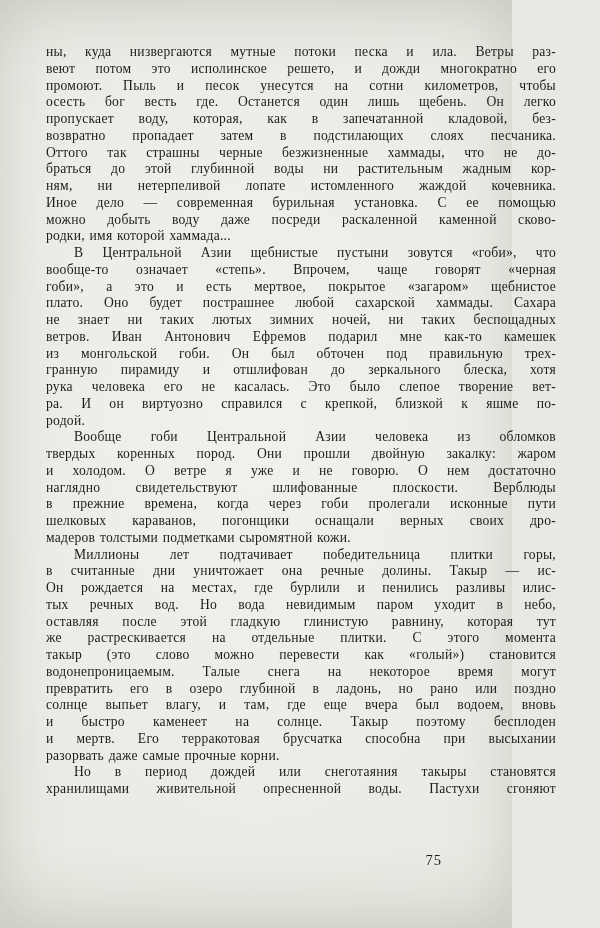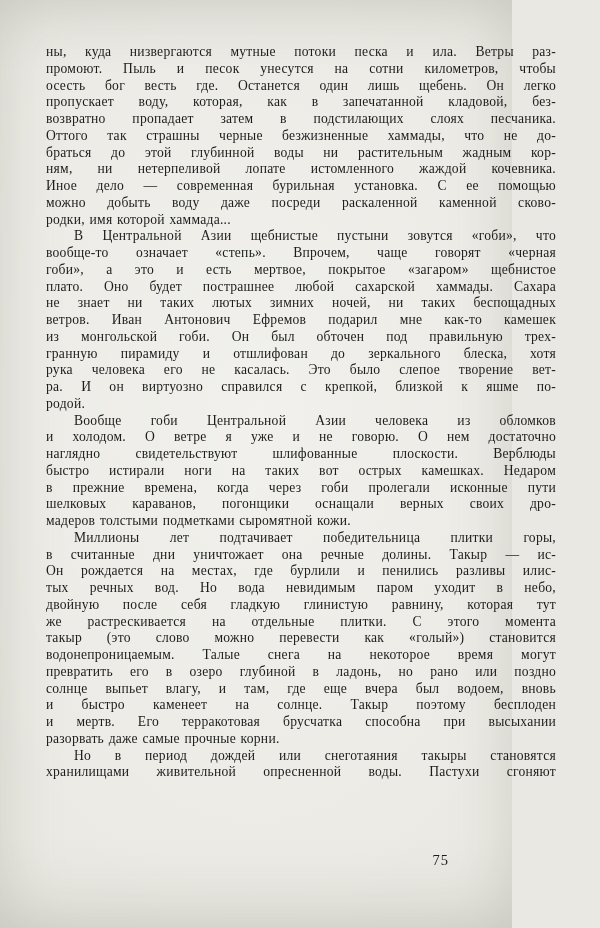--- a/index.html
+++ b/index.html
@@ -42,34 +42,35 @@
     white-space: normal;
   }
   .line.indent {
     text-indent: 28px;
   }
   .line.end {
     text-align-last: left;
   }
   .page-number {
     position: absolute;
-    right: 63px;
+    right: 70px;
     top: 852px;
     color: #1c1c1c;
     font-size: 14.5px;
     letter-spacing: 1px;
   }
 </style>
 </head>
 <body>
 
 <div class="page">
   <div class="text-block" id="text-block">
       <div class="para">
         <div class="line">ны, куда низвергаются мутные потоки песка и ила. Ветры раз-</div>
+        <div class="line">веют потом это исполинское решето, и дожди многократно его</div>
         <div class="line">промоют. Пыль и песок унесутся на сотни километров, чтобы</div>
         <div class="line">осесть бог весть где. Останется один лишь щебень. Он легко</div>
         <div class="line">пропускает воду, которая, как в запечатанной кладовой, без-</div>
         <div class="line">возвратно пропадает затем в подстилающих слоях песчаника.</div>
         <div class="line">Оттого так страшны черные безжизненные хаммады, что не до-</div>
         <div class="line">браться до этой глубинной воды ни растительным жадным кор-</div>
         <div class="line">ням, ни нетерпеливой лопате истомленного жаждой кочевника.</div>
         <div class="line">Иное дело — современная бурильная установка. С ее помощью</div>
         <div class="line">можно добыть воду даже посреди раскаленной каменной сково-</div>
         <div class="line end">родки, имя которой хаммада...</div>
@@ -82,33 +83,33 @@
         <div class="line">не знает ни таких лютых зимних ночей, ни таких беспощадных</div>
         <div class="line">ветров. Иван Антонович Ефремов подарил мне как-то камешек</div>
         <div class="line">из монгольской гоби. Он был обточен под правильную трех-</div>
         <div class="line">гранную пирамиду и отшлифован до зеркального блеска, хотя</div>
         <div class="line">рука человека его не касалась. Это было слепое творение вет-</div>
         <div class="line">ра. И он виртуозно справился с крепкой, близкой к яшме по-</div>
         <div class="line end">родой.</div>
       </div>
       <div class="para">
         <div class="line indent">Вообще гоби Центральной Азии человека из обломков</div>
+        <div class="line">твердых коренных пород. Они прошли двойную закалку: жаром</div>
         <div class="line">и холодом. О ветре я уже и не говорю. О нем достаточно</div>
         <div class="line">наглядно свидетельствуют шлифованные плоскости. Верблюды</div>
-        <div class="line">быстро истирали ноги на таких вот острых камешках. Недаром</div>
         <div class="line">в прежние времена, когда через гоби пролегали исконные пути</div>
         <div class="line">шелковых караванов, погонщики оснащали верных своих дро-</div>
         <div class="line end">мадеров толстыми подметками сыромятной кожи.</div>
       </div>
       <div class="para">
         <div class="line indent">Миллионы лет подтачивает победительница плитки горы,</div>
         <div class="line">в считанные дни уничтожает она речные долины. Такыр — ис-</div>
         <div class="line">Он рождается на местах, где бурлили и пенились разливы илис-</div>
         <div class="line">тых речных вод. Но вода невидимым паром уходит в небо,</div>
-        <div class="line">двойную после себя гладкую глинистую равнину, которая тут</div>
+        <div class="line">оставляя после этой гладкую глинистую равнину, которая тут</div>
         <div class="line">же растрескивается на отдельные плитки. С этого момента</div>
         <div class="line">такыр (это слово можно перевести как «голый») становится</div>
         <div class="line">водонепроницаемым. Талые снега на некоторое время могут</div>
         <div class="line">превратить его в озеро глубиной в ладонь, но рано или поздно</div>
         <div class="line">солнце выпьет влагу, и там, где еще вчера был водоем, вновь</div>
         <div class="line">и быстро каменеет на солнце. Такыр поэтому бесплоден</div>
         <div class="line">и мертв. Его терракотовая брусчатка способна при высыхании</div>
         <div class="line end">разорвать даже самые прочные корни.</div>
       </div>
       <div class="para">

